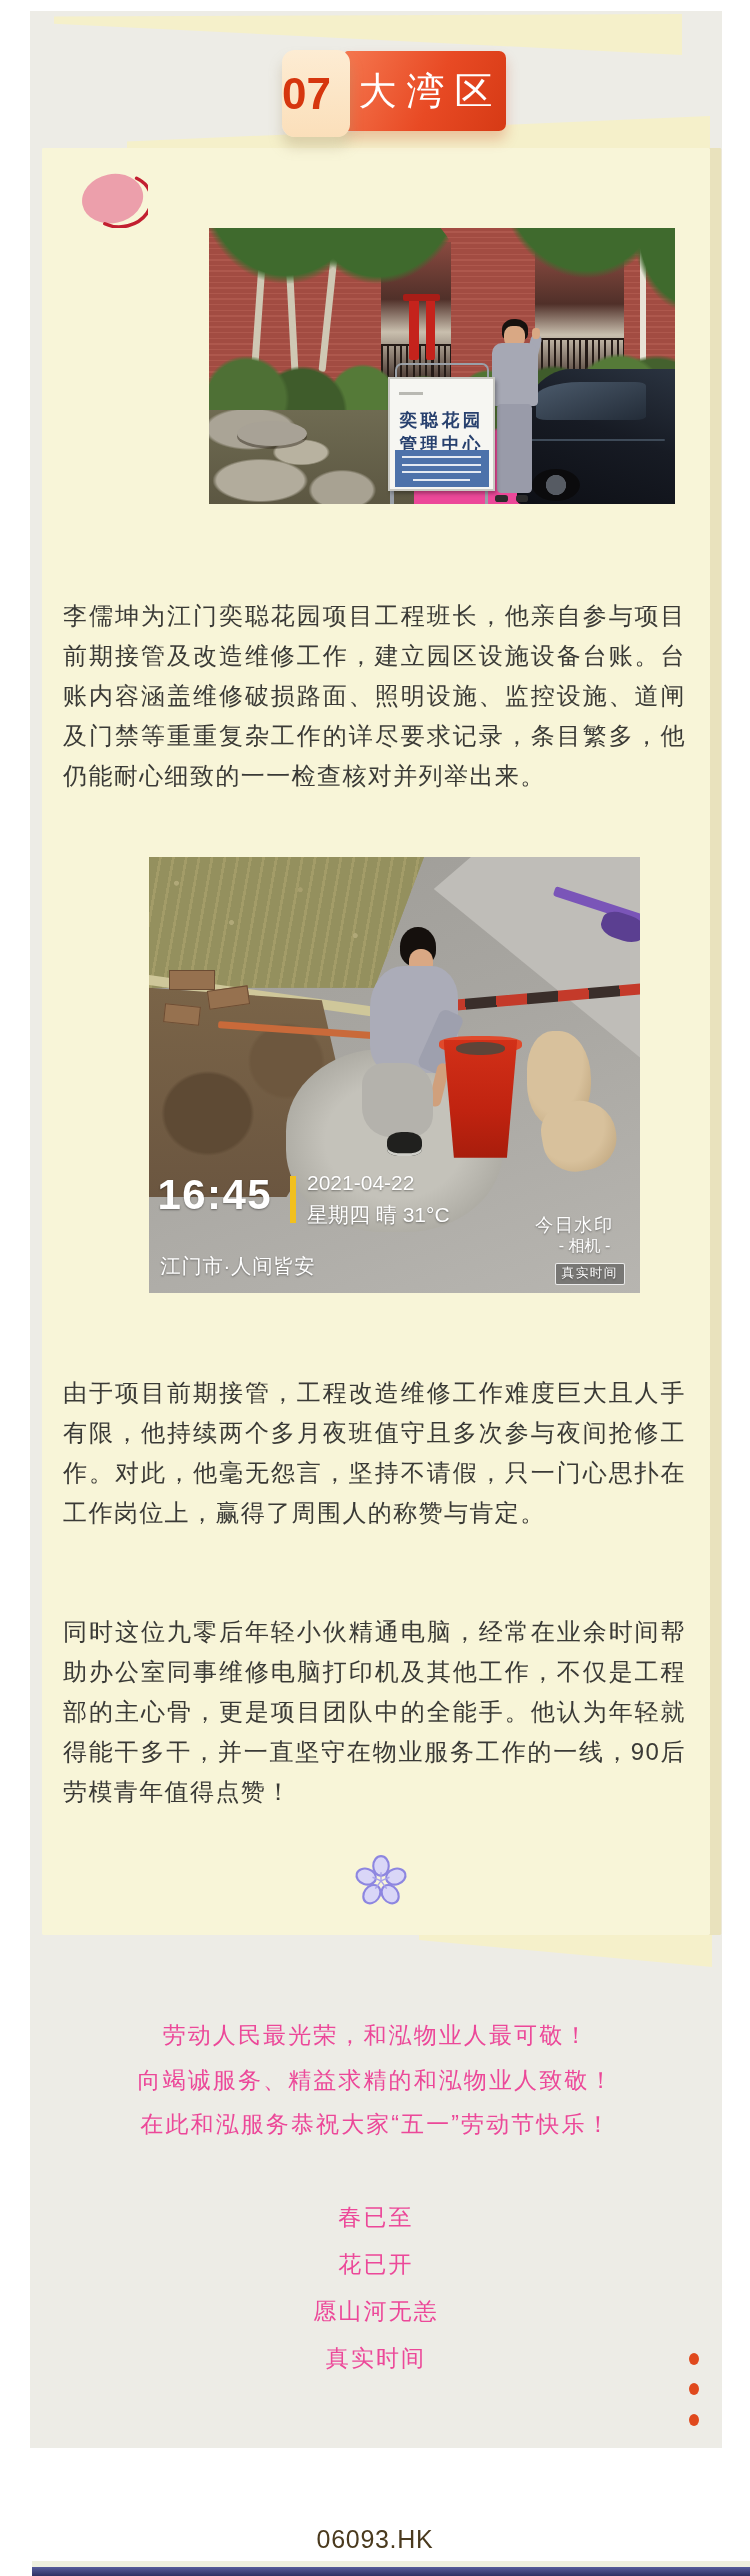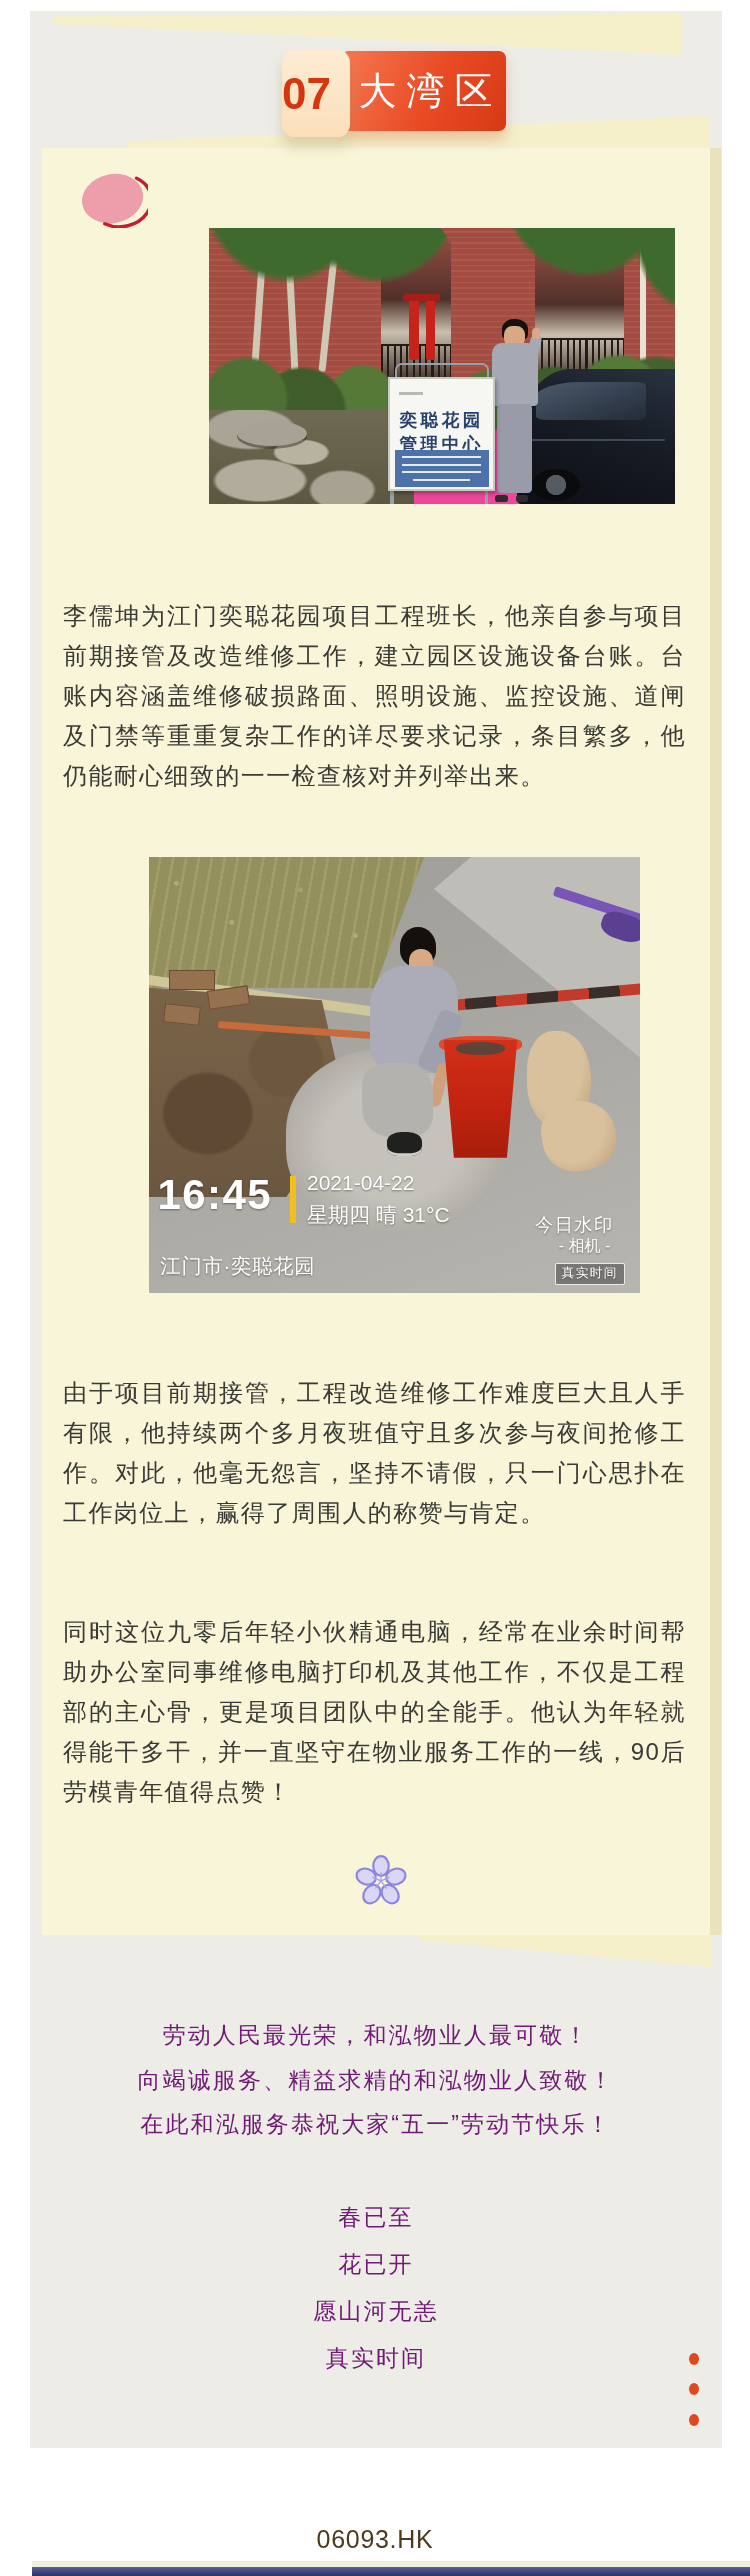--- a/index.html
+++ b/index.html
@@ -139,21 +139,21 @@
   .wm-date{left:158px;top:314px;font-size:21px;}
   .wm-weather{left:158px;top:344px;font-size:21px;}
   .wm-loc{left:11.3px;top:395px;font-size:20.4px;letter-spacing:0.7px;}
   .wm-brand1{left:386px;top:355px;width:99px;text-align:left;font-size:18.3px;letter-spacing:1.4px;}
   .wm-brand2{left:386px;top:379px;width:99px;text-align:center;font-size:16px;}
   .wm-badge{left:406px;top:406px;font-size:12.7px;padding:1.4px 5.6px;background:rgba(70,70,70,.55);
     border:0.7px solid rgba(255,255,255,.85);border-radius:2.1px;letter-spacing:1.4px;}
   
   .flower{left:352px;top:1854px;width:58px;height:55px;z-index:5;}
   
-  .cline{left:30px;width:692px;text-align:center;color:#701a75;font-size:23px;letter-spacing:2.1px;z-index:5;}
+  .cline{left:30px;width:692px;text-align:center;color:#ec4899;font-size:23px;letter-spacing:2.1px;z-index:5;}
   .t1{top:2020px;}.t2{top:2065px;}.t3{top:2109px;}
   .m1{top:2202px;}.m2{top:2249px;}.m3{top:2296px;}.m4{top:2343px;}
   
   .dots{left:689px;top:2353px;width:11.3px;z-index:6;}
   .dot{display:block;width:10px;height:12px;border-radius:50%;background:#e0491d;margin-bottom:18.3px;}
   
   .footer-slogan{left:0;top:2474px;width:750px;text-align:center;font-size:29px;color:#3a2c12;
     font-weight:500;letter-spacing:2.1px;}
   .footer-stock{left:0;top:2525px;width:750px;text-align:center;font-size:25px;color:#4a3a1e;letter-spacing:0.7px;}
   .strip-light{left:32px;top:2561px;width:718px;height:5.6px;background:#eef0df;}
@@ -269,21 +269,21 @@
     <div class="abs p2-bucket-rim"></div>
     <div class="abs p2-bucket"></div>
     <div class="abs p2-bucket-in"></div>
     <div class="abs p2-bag" style="left:77%;top:40%;width:13%;height:22%;"></div>
     <div class="abs p2-bag" style="left:80%;top:56%;width:15%;height:16%;transform:rotate(-10deg);"></div>
 
     <div class="abs wm wm-time">16:45</div>
     <div class="abs wm-bar"></div>
     <div class="abs wm wm-date">2021-04-22</div>
     <div class="abs wm wm-weather">星期四 晴 31°C</div>
-    <div class="abs wm wm-loc">江门市·奕聪花园</div>
+    <div class="abs wm wm-loc">江门市·人间皆安</div>
     <div class="abs wm wm-brand1">今日水印</div>
     <div class="abs wm wm-brand2">- 相机 -</div>
     <div class="abs wm wm-badge">真实时间</div>
   </div>
 
   <div class="abs para para2">由于项目前期接管，工程改造维修工作难度巨大且人手有限，他持续两个多月夜班值守且多次参与夜间抢修工作。对此，他毫无怨言，坚持不请假，只一门心思扑在工作岗位上，赢得了周围人的称赞与肯定。</div>
   <div class="abs para para3">同时这位九零后年轻小伙精通电脑，经常在业余时间帮助办公室同事维修电脑打印机及其他工作，不仅是工程部的主心骨，更是项目团队中的全能手。他认为年轻就得能干多干，并一直坚守在物业服务工作的一线，90后劳模青年值得点赞！</div>
 
   <div class="abs flower">
     <svg width="58" height="55" viewBox="0 0 82 78">

